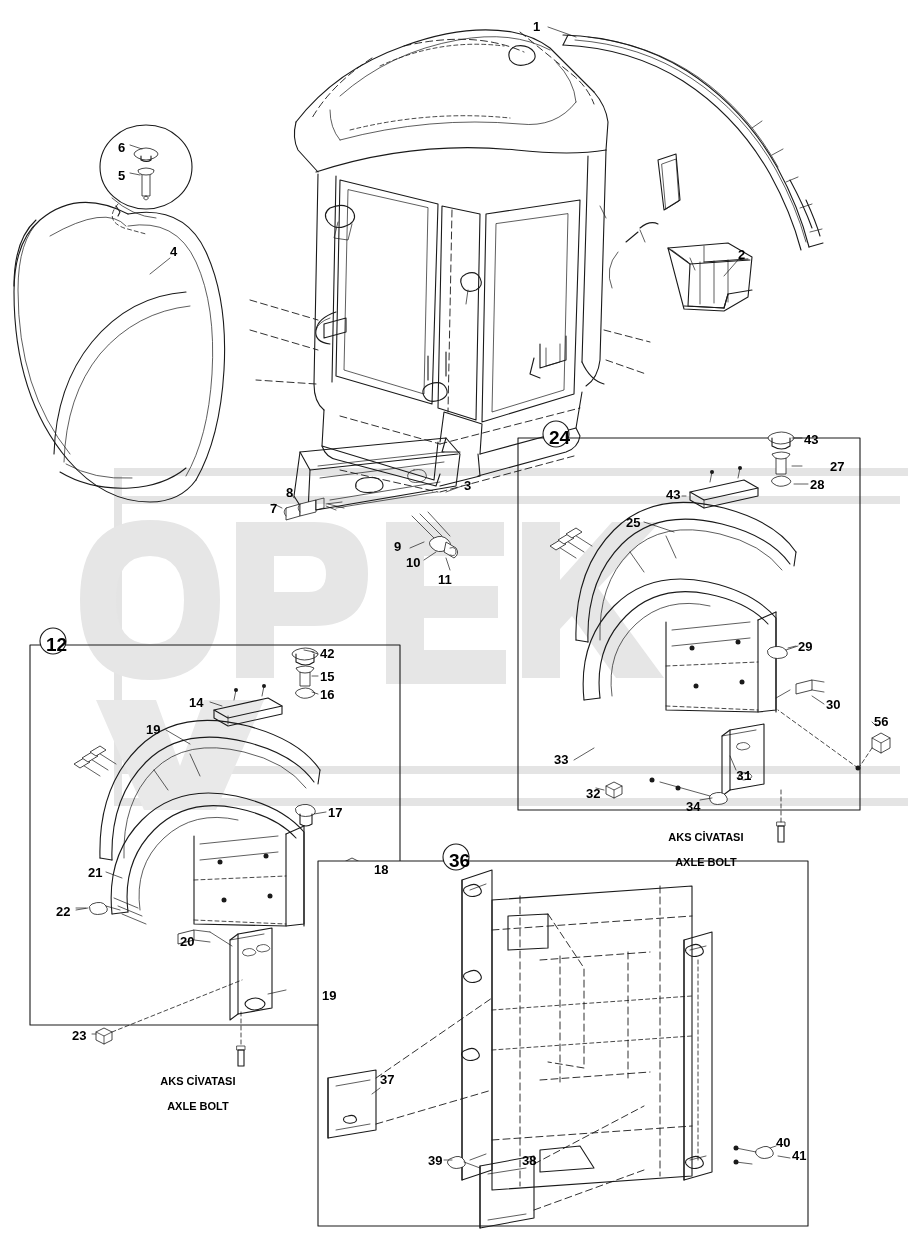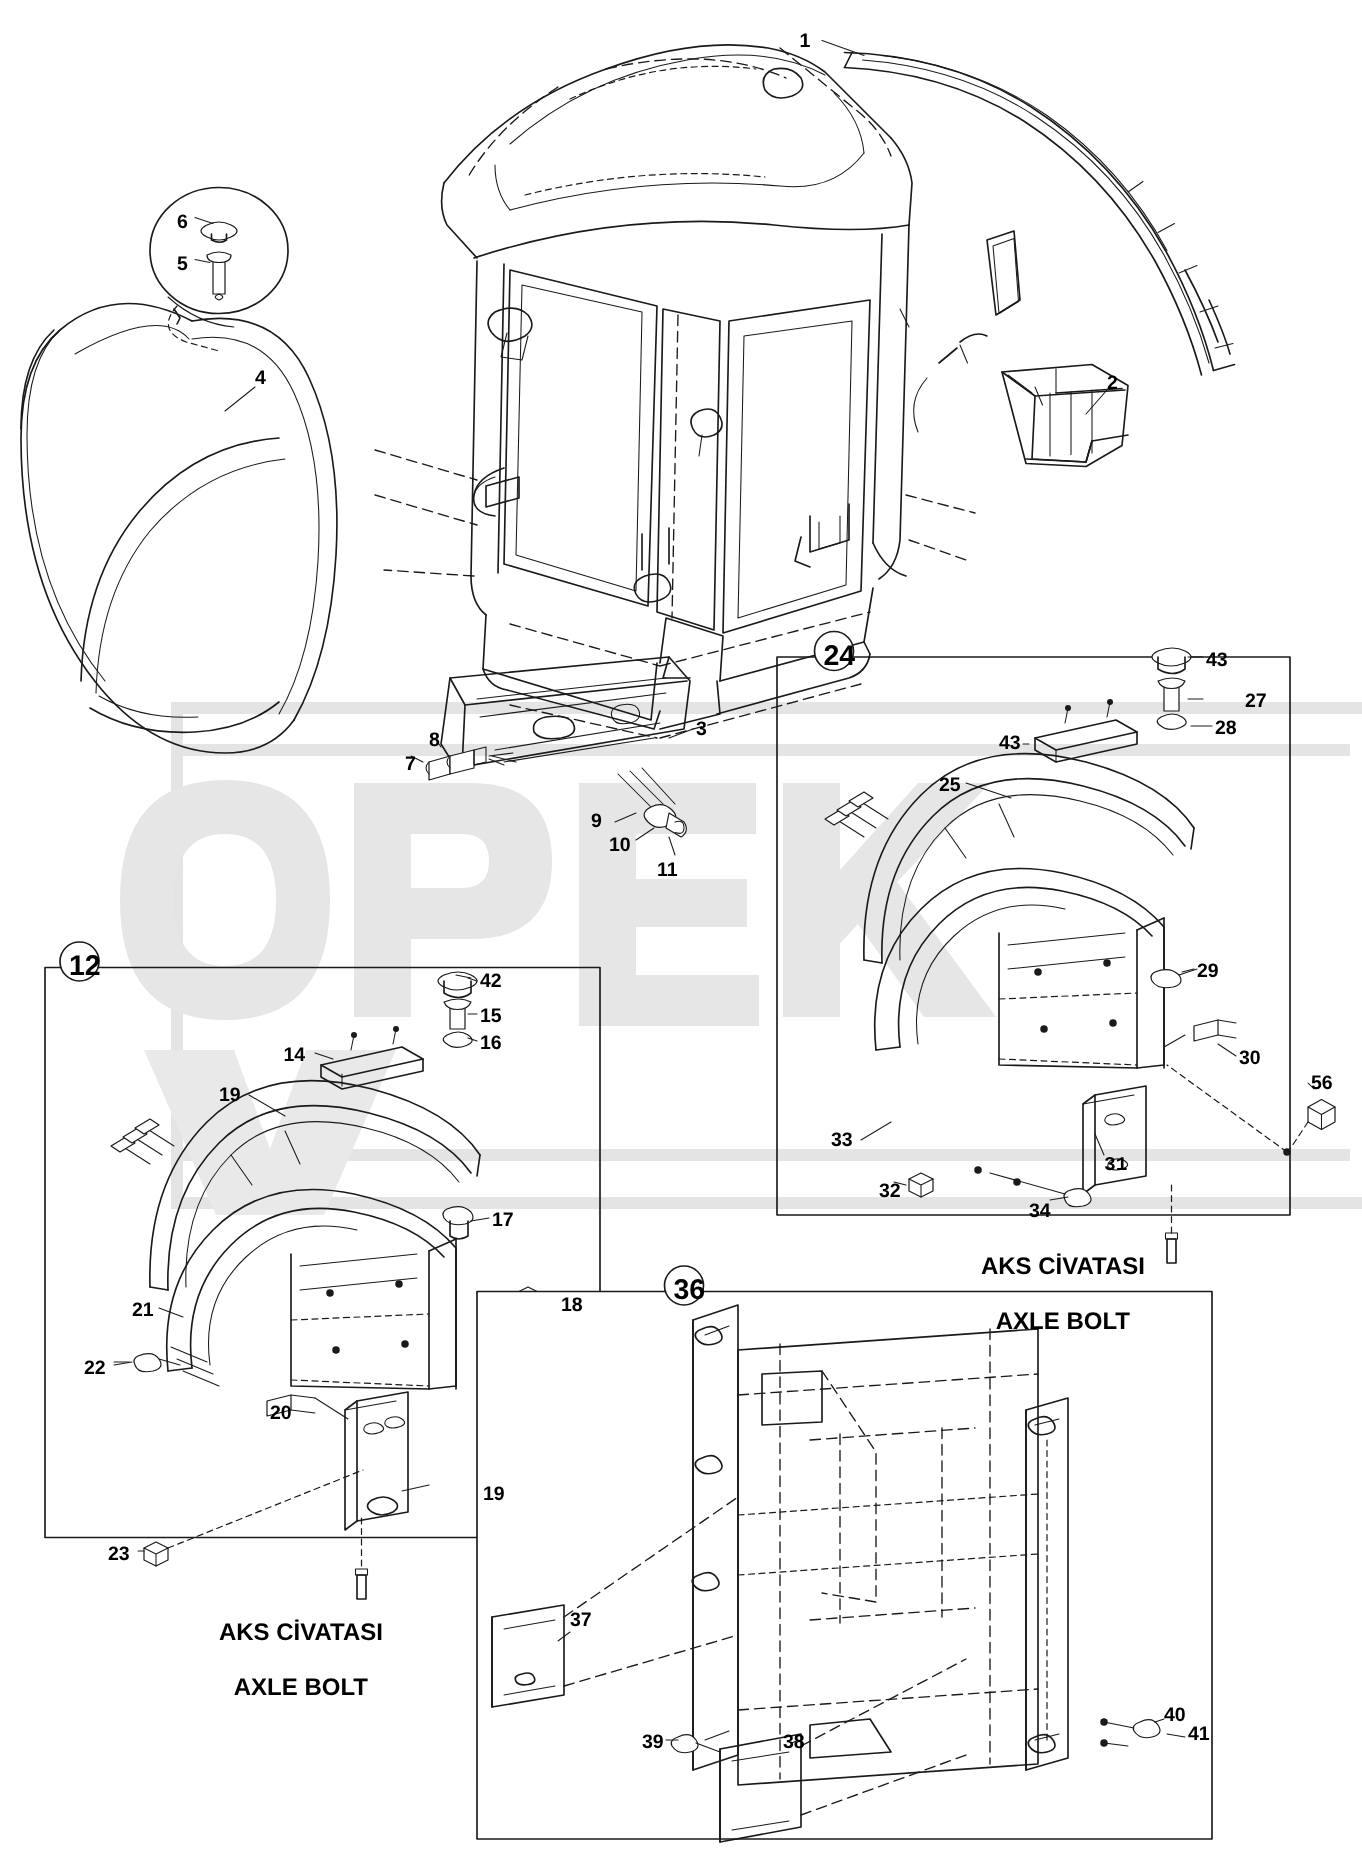--- a/index.html
+++ b/index.html
@@ -40,21 +40,21 @@
     font-family: "Liberation Sans", sans-serif;
     font-size: 19px;
     font-weight: bold;
     color: #000000;
     white-space: nowrap;
     line-height: 1;
   }
   .note {
     position: absolute;
     font-family: "Liberation Sans", sans-serif;
-    font-size: 16px;
+    font-size: 11px;
     font-weight: bold;
     color: #000000;
     text-align: center;
     line-height: 1.15;
     white-space: pre;
   }
   .wm {
     position: absolute;
     pointer-events: none;
   }

